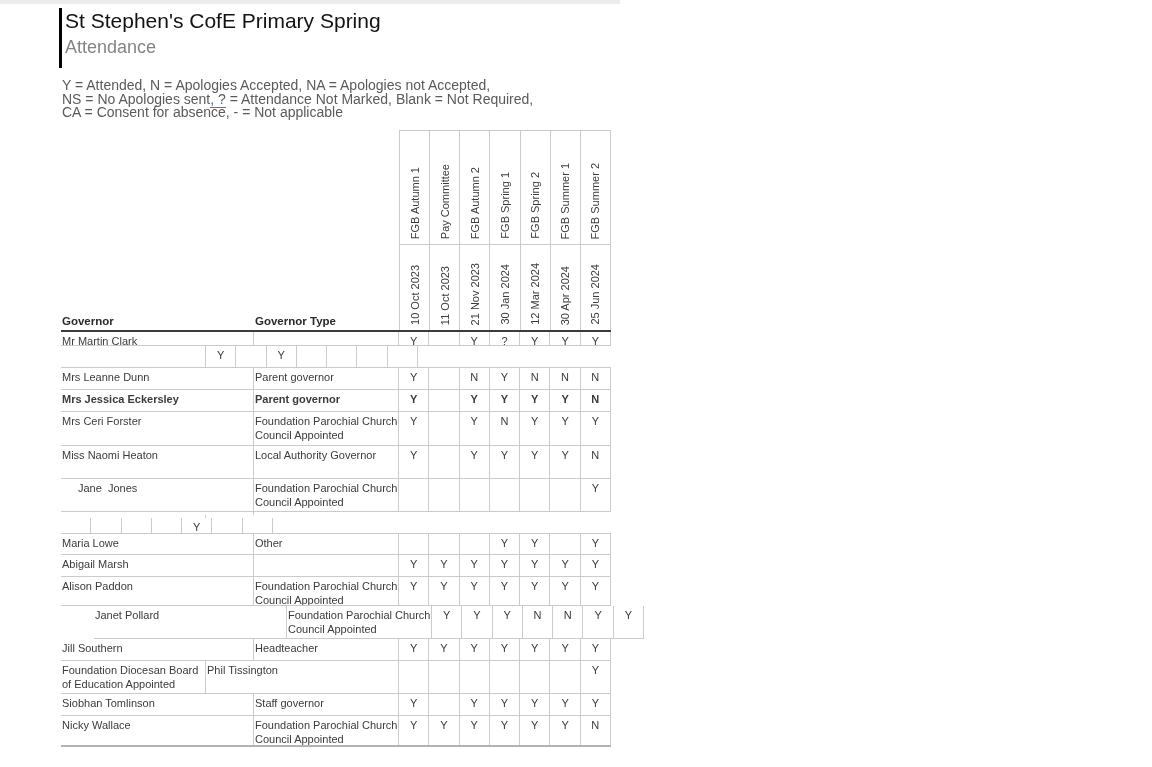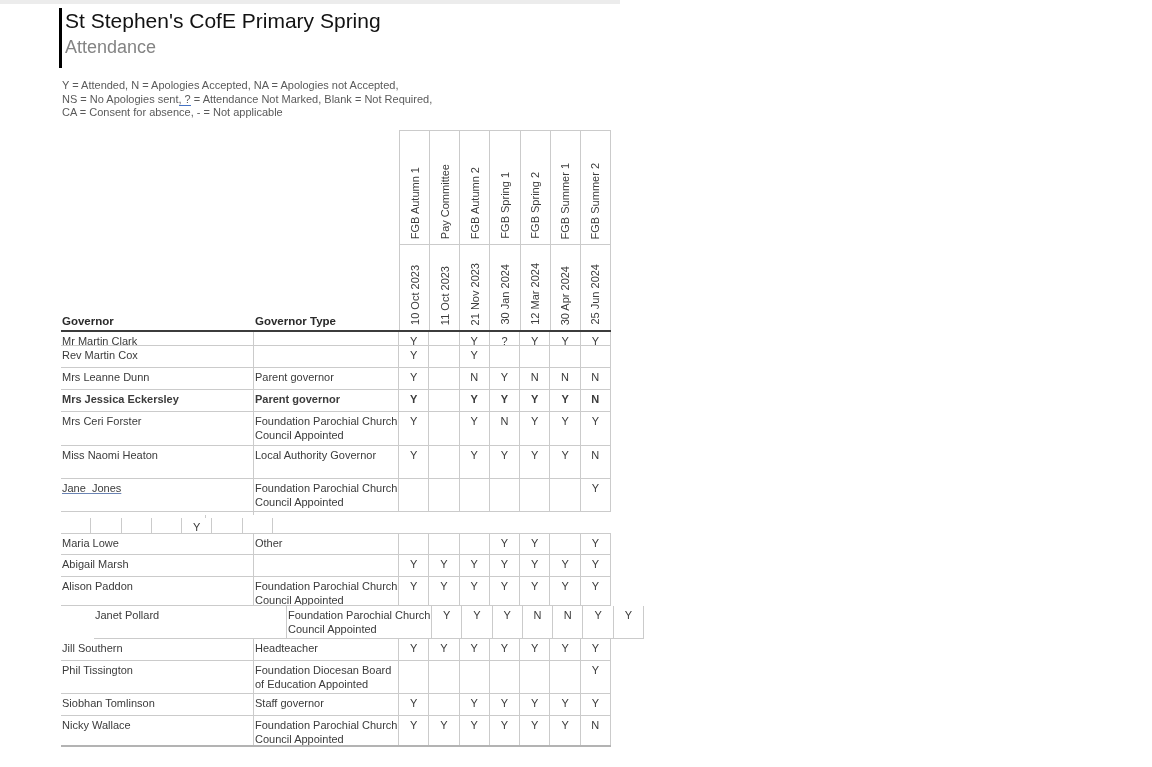--- a/index.html
+++ b/index.html
@@ -8,21 +8,21 @@
 
   
   .top-strip{position:absolute;left:0;top:0;width:620px;height:4px;background:#ececec;}
 
   
   .title-bar{position:absolute;left:59px;top:8px;width:3px;height:60px;background:#000;}
   .page-title{position:absolute;left:65px;top:9px;font-size:21px;color:#121212;letter-spacing:0px;}
   .page-subtitle{position:absolute;left:65px;top:37px;font-size:18px;color:#848484;}
 
   
-  .legend{position:absolute;left:62px;top:79px;font-size:11px;line-height:13.5px;color:#5a5a5a;}
+  .legend{position:absolute;left:62px;top:79px;font-size:14px;line-height:13.5px;color:#5a5a5a;}
   .legend .marked{border-bottom:1px solid #4472c4;}
 
   
   .gtable{position:absolute;left:61px;top:130px;width:550px;color:#3b3b3b;font-size:11px;}
 
   .thead{position:relative;width:550px;height:202px;border-bottom:2px solid #3c3c3c;box-sizing:border-box;}
   .rot-block{position:absolute;left:338px;width:212px;display:flex;box-sizing:border-box;
              border-left:1px solid #cbcbcb;border-right:1px solid #cbcbcb;}
   .rot-sessions{top:0;height:115px;border-top:1px solid #cbcbcb;border-bottom:1px solid #cbcbcb;}
   .rot-dates{top:115px;height:85px;}
@@ -37,21 +37,21 @@
   .tbody{width:550px;}
   .trow{display:flex;width:550px;border-bottom:1px solid #cbcbcb;box-sizing:border-box;overflow:hidden;}
   .tbody .trow:last-child{border-bottom:2px solid #b3b3b3;}
   .cell{box-sizing:border-box;padding-top:3px;line-height:13.5px;overflow:hidden;}
   .cell.gov{width:193px;padding-left:1px;border-right:1px solid #cbcbcb;}
   .cell.type{width:145px;padding-left:1px;border-right:1px solid #cbcbcb;}
   .vals{display:flex;width:212px;border-right:1px solid #cbcbcb;box-sizing:border-box;}
   .cell.val{flex:1 1 0;text-align:center;border-right:1px solid #cbcbcb;}
   .cell.val:last-child{border-right:none;}
   .gname{white-space:pre-wrap;}
-  .gname.underlined{text-decoration:underline;text-decoration-color:#6b84b4;}
+  .gname.underlined{text-decoration-color:#6b84b4;margin-left:16px;}
 </style>
 </head>
 <body>
 
 <div id="page">
 
   <div class="top-strip"></div>
 
   <div class="title-bar"></div>
   <div class="page-title">St Stephen's CofE Primary Spring</div>
@@ -122,21 +122,20 @@
             <div class="cell val">Y</div>
             <div class="cell val"></div>
             <div class="cell val">Y</div>
             <div class="cell val">?</div>
             <div class="cell val">Y</div>
             <div class="cell val">Y</div>
             <div class="cell val">Y</div>
           </div>
         </div>
         <div class="trow" style="height: 22px;">
-          <div class="cell gov"><span class="gname">Rev Martin Cox</span></div>
           <div class="cell type"></div>
           <div class="vals">
             <div class="cell val">Y</div>
             <div class="cell val"></div>
             <div class="cell val">Y</div>
             <div class="cell val"></div>
             <div class="cell val"></div>
             <div class="cell val"></div>
             <div class="cell val"></div>
           </div>
@@ -278,22 +277,22 @@
             <div class="cell val">Y</div>
             <div class="cell val">Y</div>
             <div class="cell val">Y</div>
             <div class="cell val">Y</div>
             <div class="cell val">Y</div>
             <div class="cell val">Y</div>
             <div class="cell val">Y</div>
           </div>
         </div>
         <div class="trow" style="height: 33px;">
+          <div class="cell type">Foundation Diocesan Board of Education Appointed</div>
           <div class="cell gov"><span class="gname">Phil Tissington</span></div>
-          <div class="cell type">Foundation Diocesan Board of Education Appointed</div>
           <div class="vals">
             <div class="cell val"></div>
             <div class="cell val"></div>
             <div class="cell val"></div>
             <div class="cell val"></div>
             <div class="cell val"></div>
             <div class="cell val"></div>
             <div class="cell val">Y</div>
           </div>
         </div>

